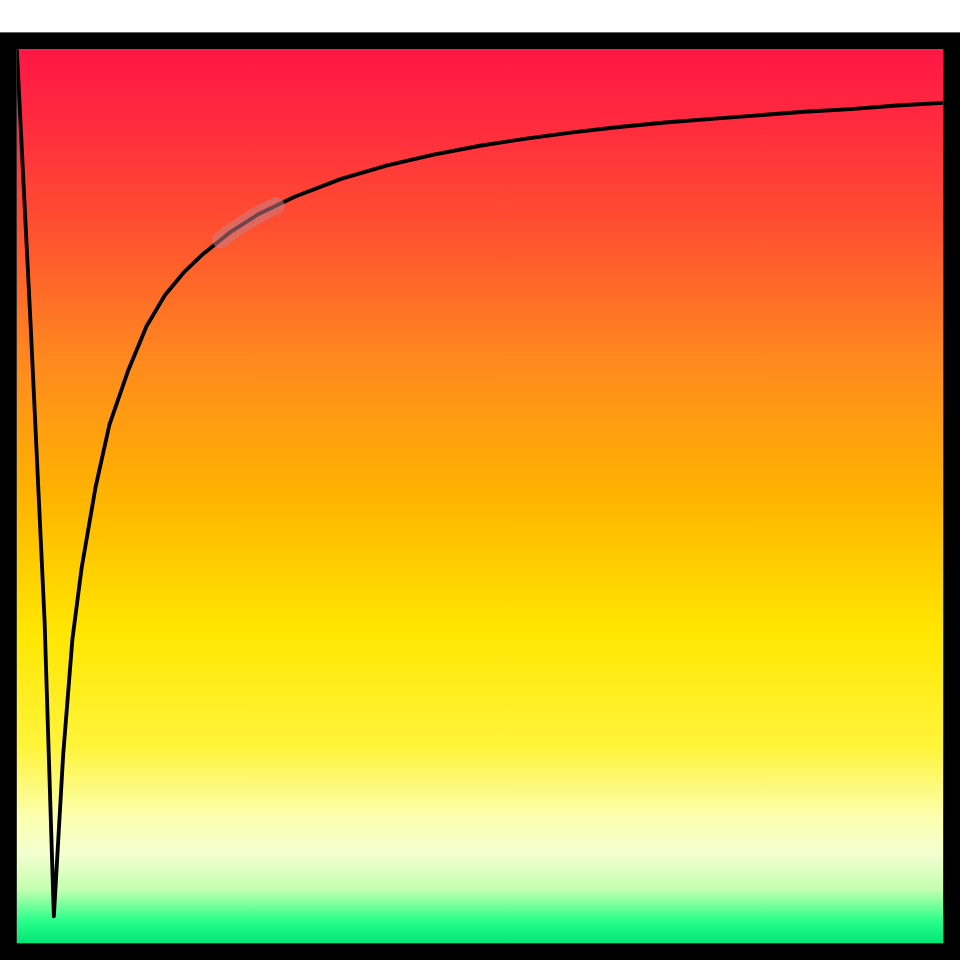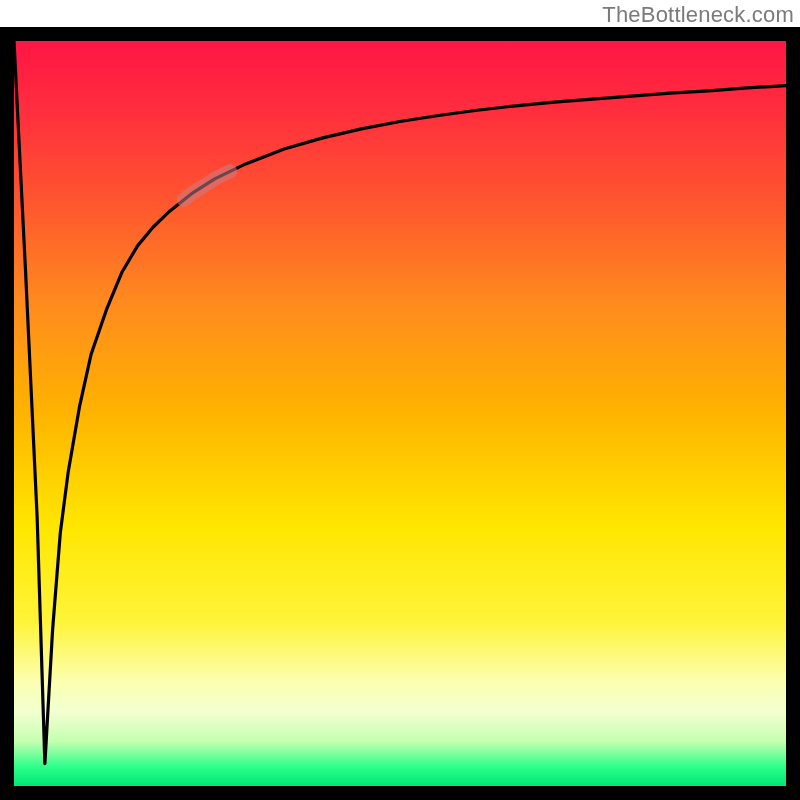--- a/index.html
+++ b/index.html
@@ -27,21 +27,20 @@
     user-select: none;
   }
   svg {
     display: block;
   }
 </style>
 </head>
 <body>
 
 <div class="stage">
-  <div class="watermark">TheBottleneck.com</div>
 
   <svg id="chart-svg" width="800" height="800" viewBox="0 0 800 800">
     <defs>
       <linearGradient id="bg-grad" x1="0" y1="0" x2="0" y2="1">
           <stop offset="0.00%" stop-color="#ff1744"></stop>
           <stop offset="8.00%" stop-color="#ff2a3f"></stop>
           <stop offset="20.00%" stop-color="#ff5030"></stop>
           <stop offset="35.00%" stop-color="#ff8a1e"></stop>
           <stop offset="50.00%" stop-color="#ffb400"></stop>
           <stop offset="65.00%" stop-color="#ffe600"></stop>

